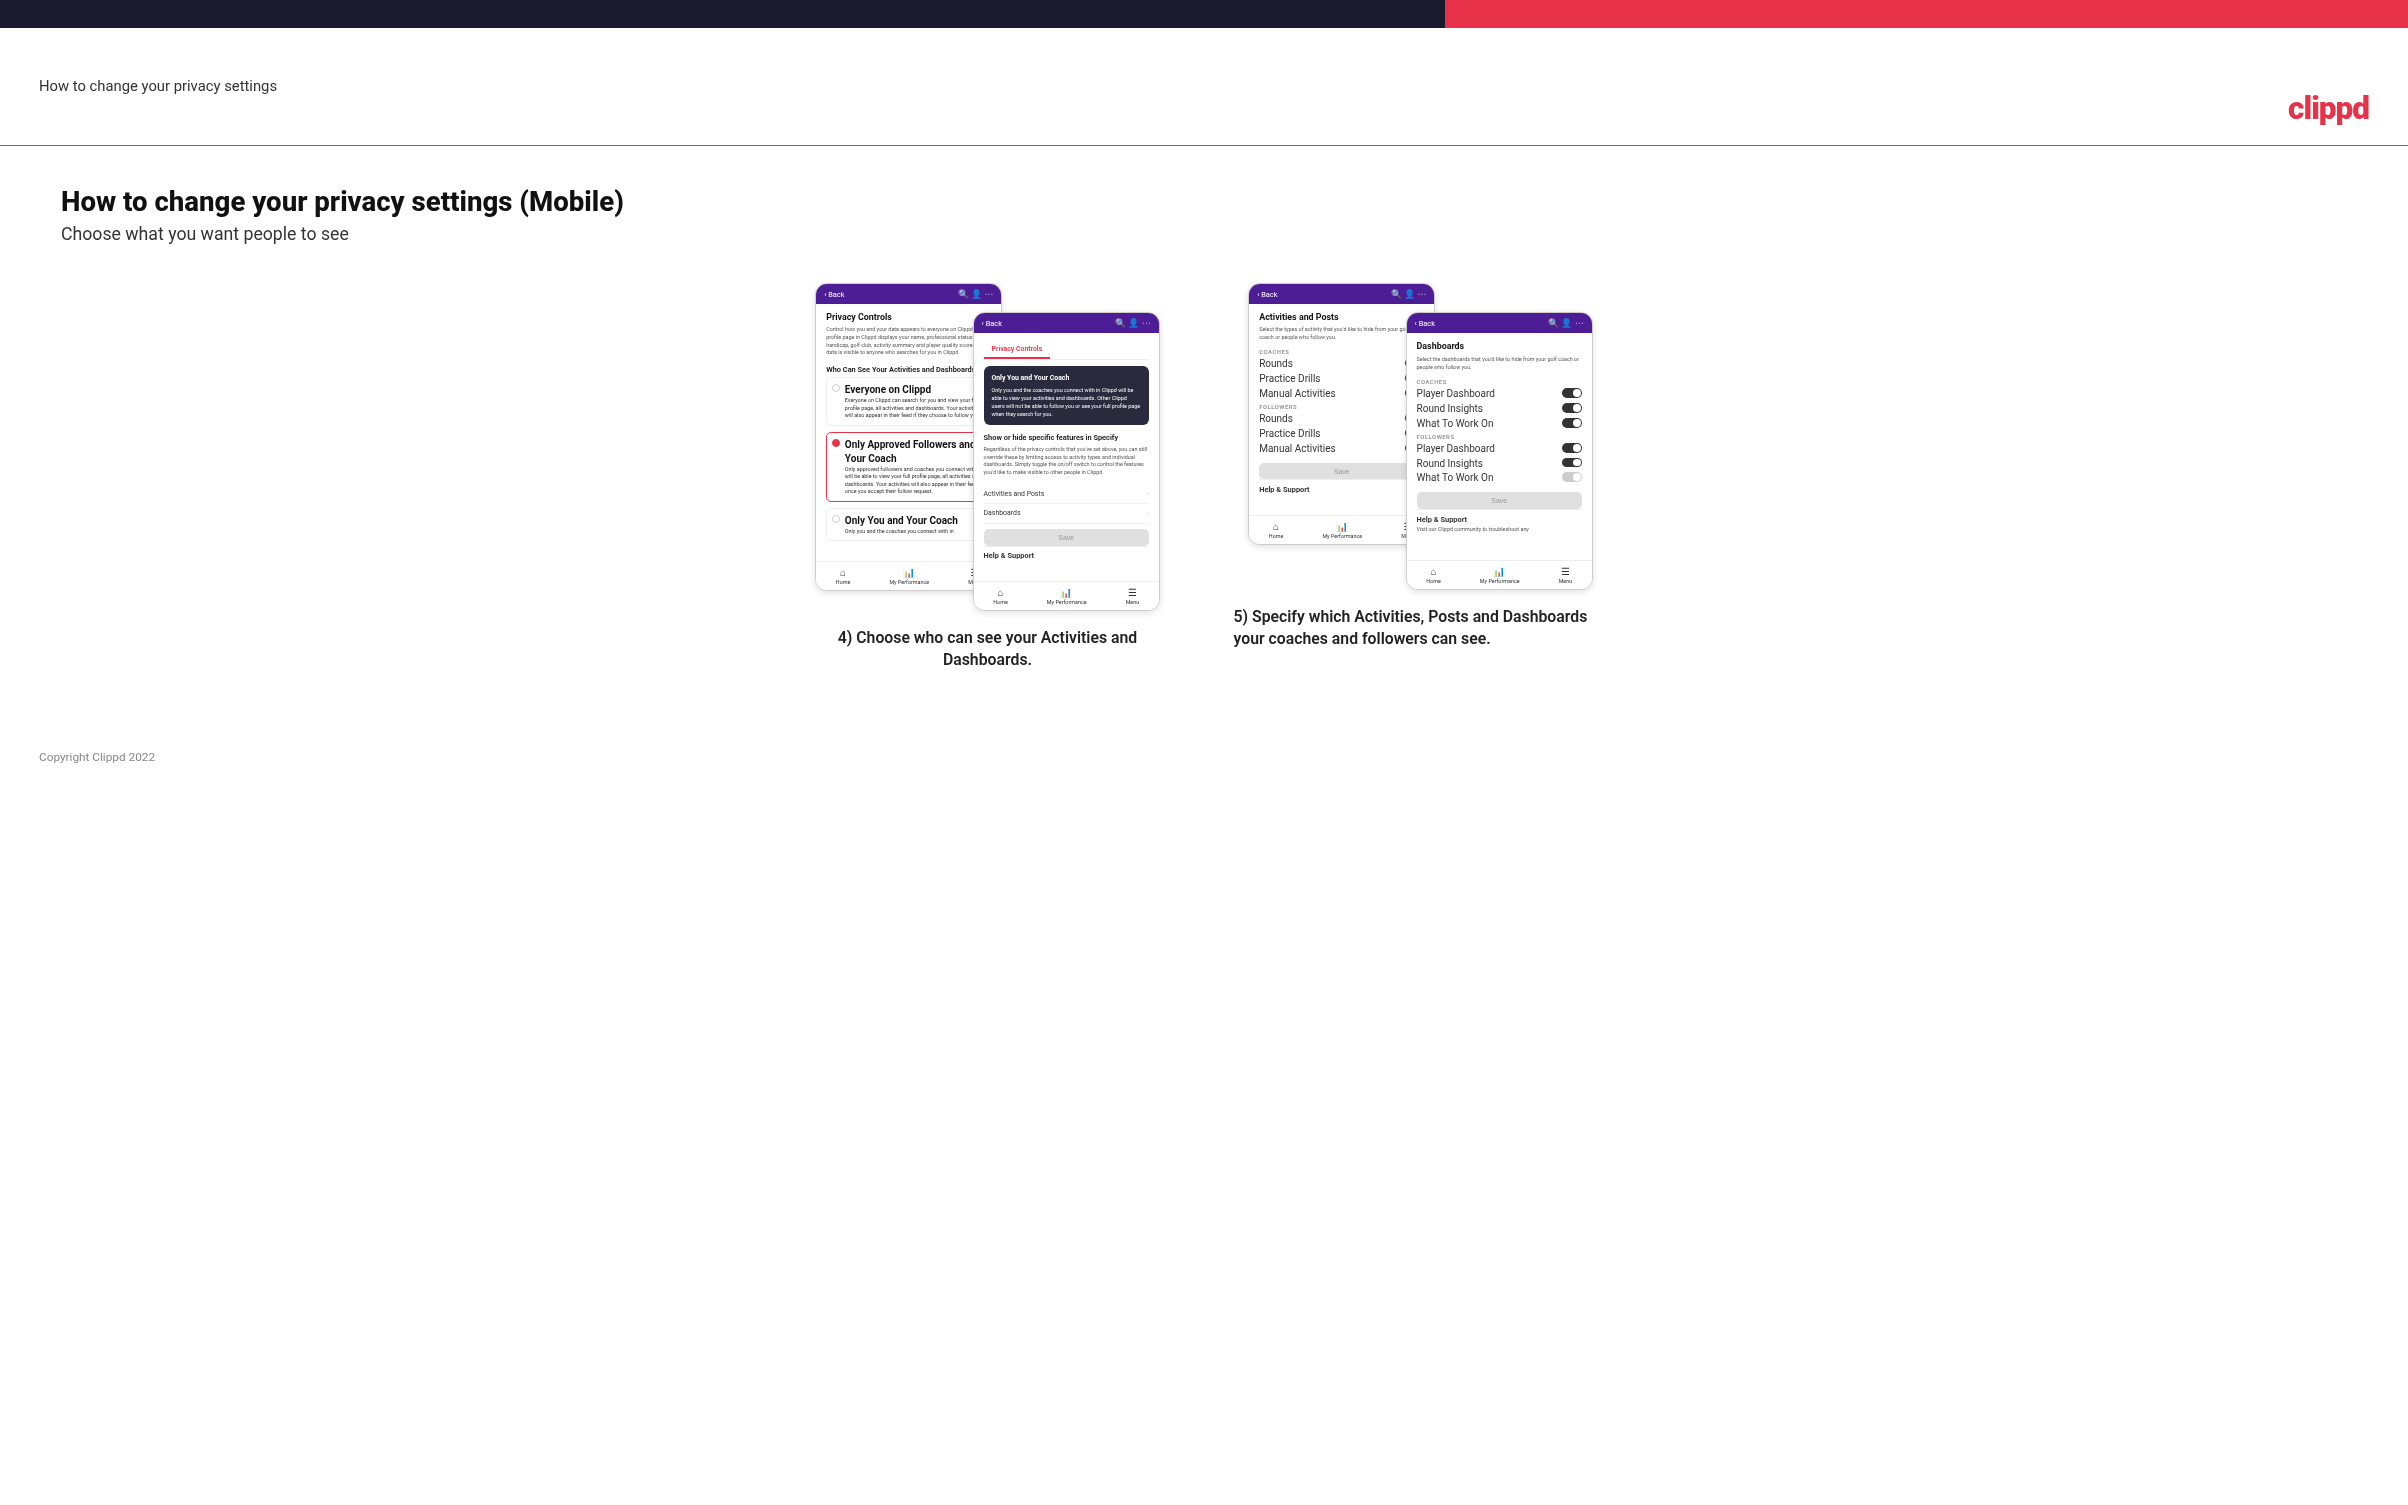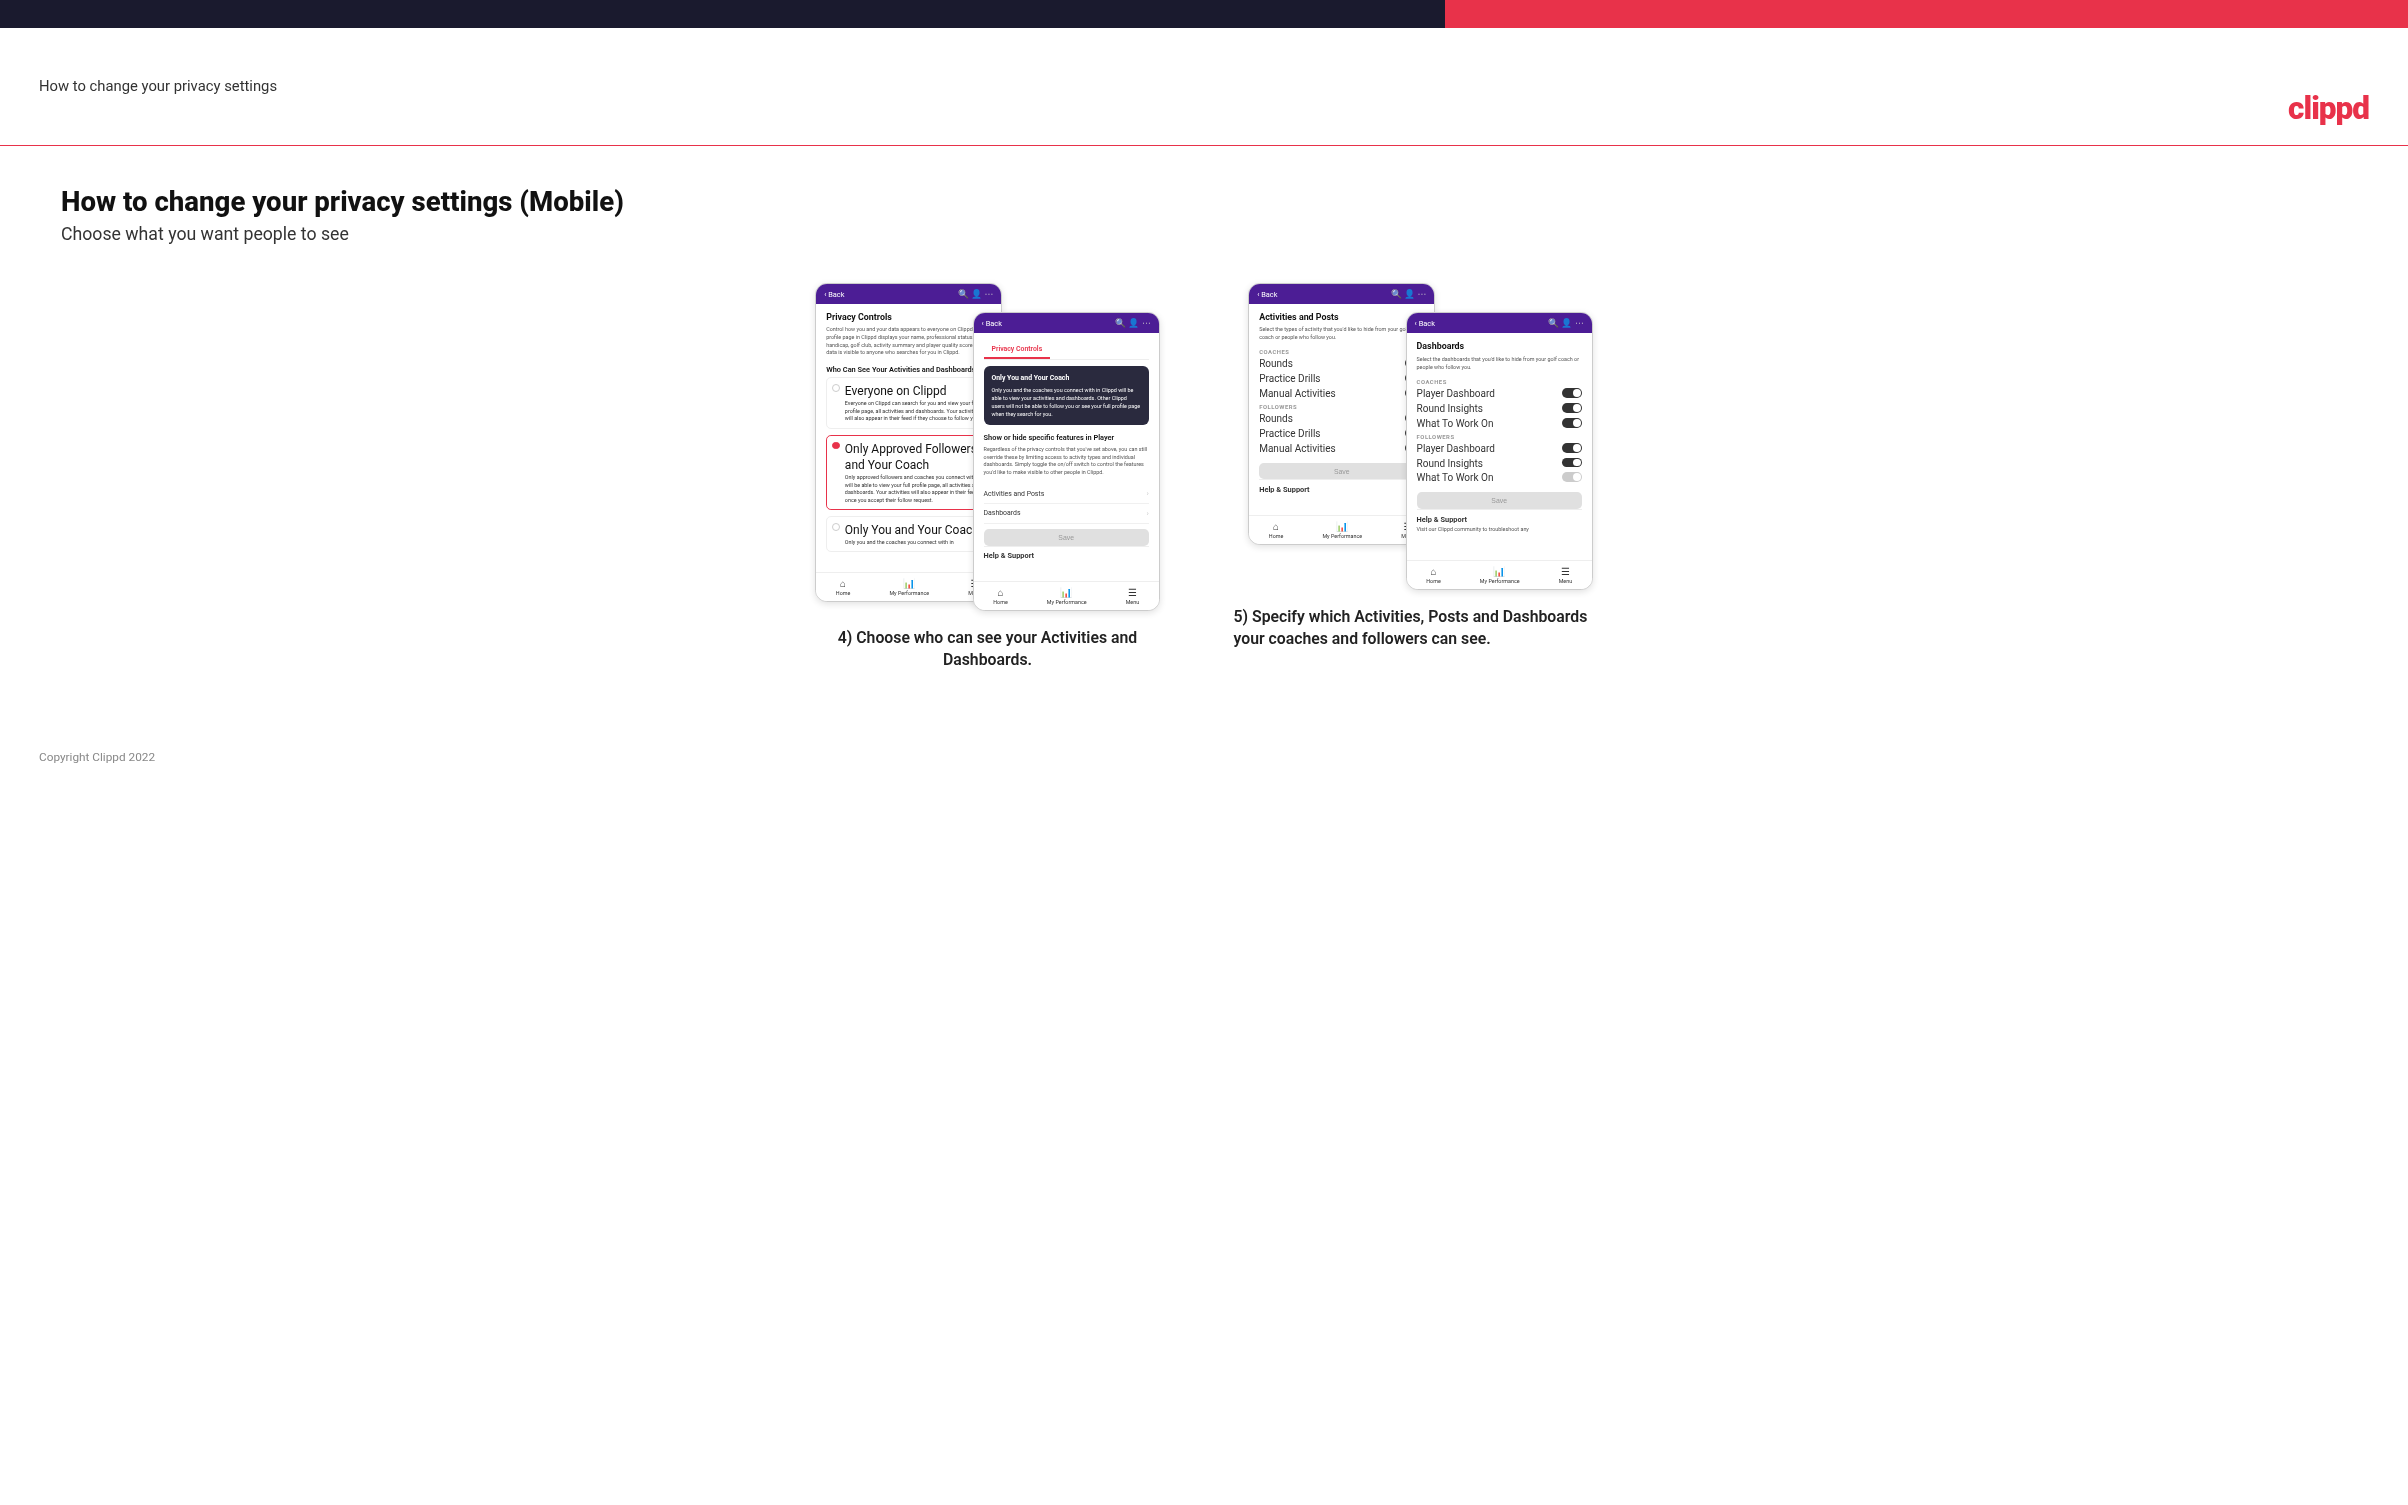--- a/index.html
+++ b/index.html
@@ -133,22 +133,22 @@
     .radio-circle.selected {
       border-color: #e8324a;
       background: #e8324a;
     }
     .option-text {
       font-size: 5.4px;
       color: #333;
       line-height: 1.4;
     }
     .option-title {
-      font-size: 12px;
-      font-weight: 400;
+      font-size: 10px;
+      font-weight: 700;
       color: #111;
     }
 
     
     .phone-bottom-nav {
       background: #fff;
       border-top: 1px solid #eee;
       display: flex;
       justify-content: space-around;
       padding: 4.9px 0;
@@ -394,21 +394,21 @@
           <div class="phone-content">
             <div class="phone-tab-bar">
               <div class="phone-tab active">Privacy Controls</div>
             </div>
 
             <div class="tooltip-bubble">
               <div class="tooltip-title">Only You and Your Coach</div>
               <div>Only you and the coaches you connect with in Clippd will be able to view your activities and dashboards. Other Clippd users will not be able to follow you or see your full profile page when they search for you.</div>
             </div>
 
-            <div class="phone-sub-title">Show or hide specific features in Player</div>
+            <div class="phone-sub-title">Show or hide specific features in Specify</div>
             <div class="phone-body-text">Regardless of the privacy controls that you've set above, you can still override these by limiting access to activity types and individual dashboards. Simply toggle the on/off switch to control the features you'd like to make visible to other people in Clippd.</div>
 
             <div class="menu-row">
               <span>Activities and Posts</span>
               <span class="chevron">›</span>
             </div>
             <div class="menu-row">
               <span>Dashboards</span>
               <span class="chevron">›</span>
             </div>

